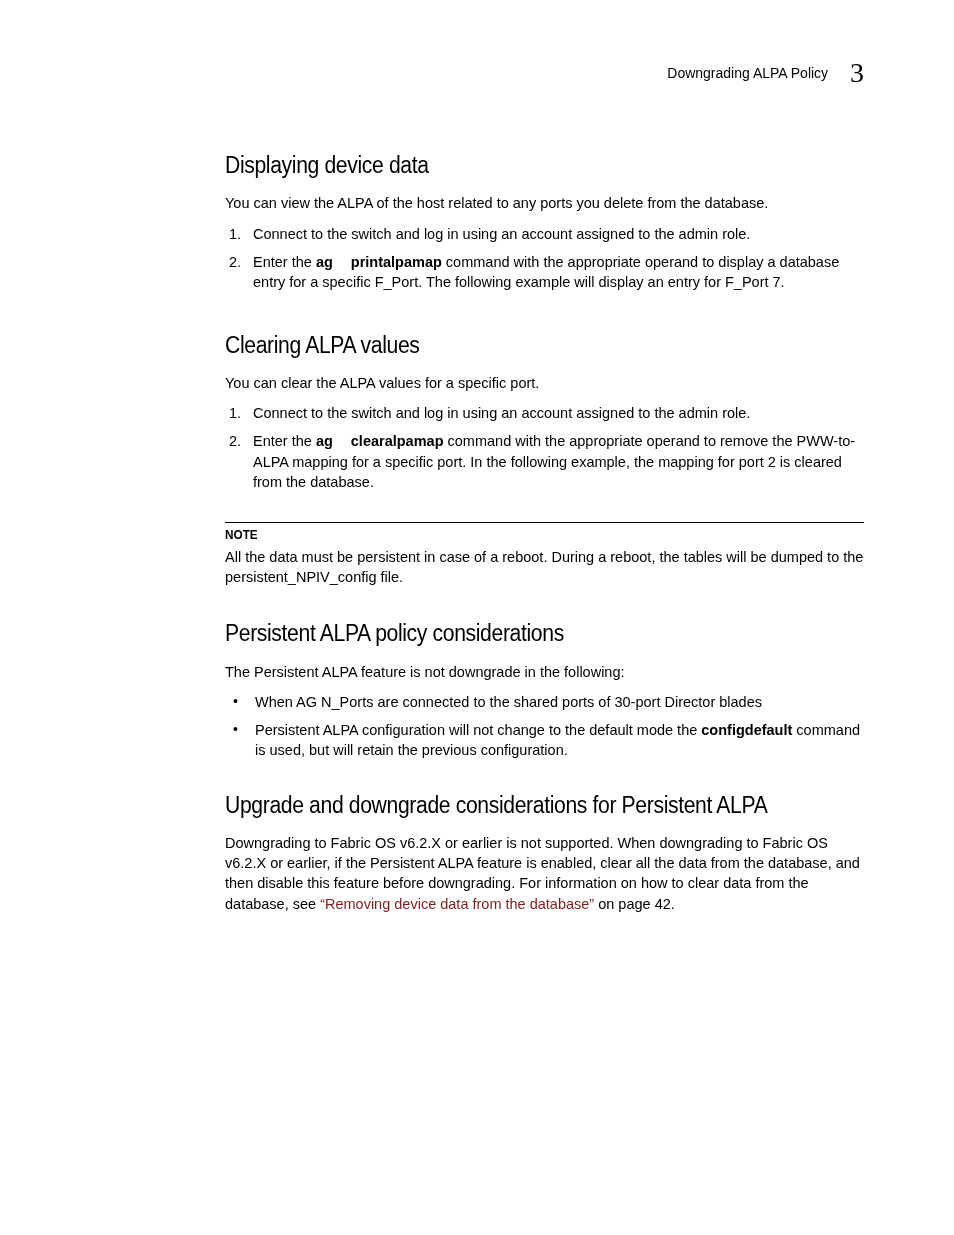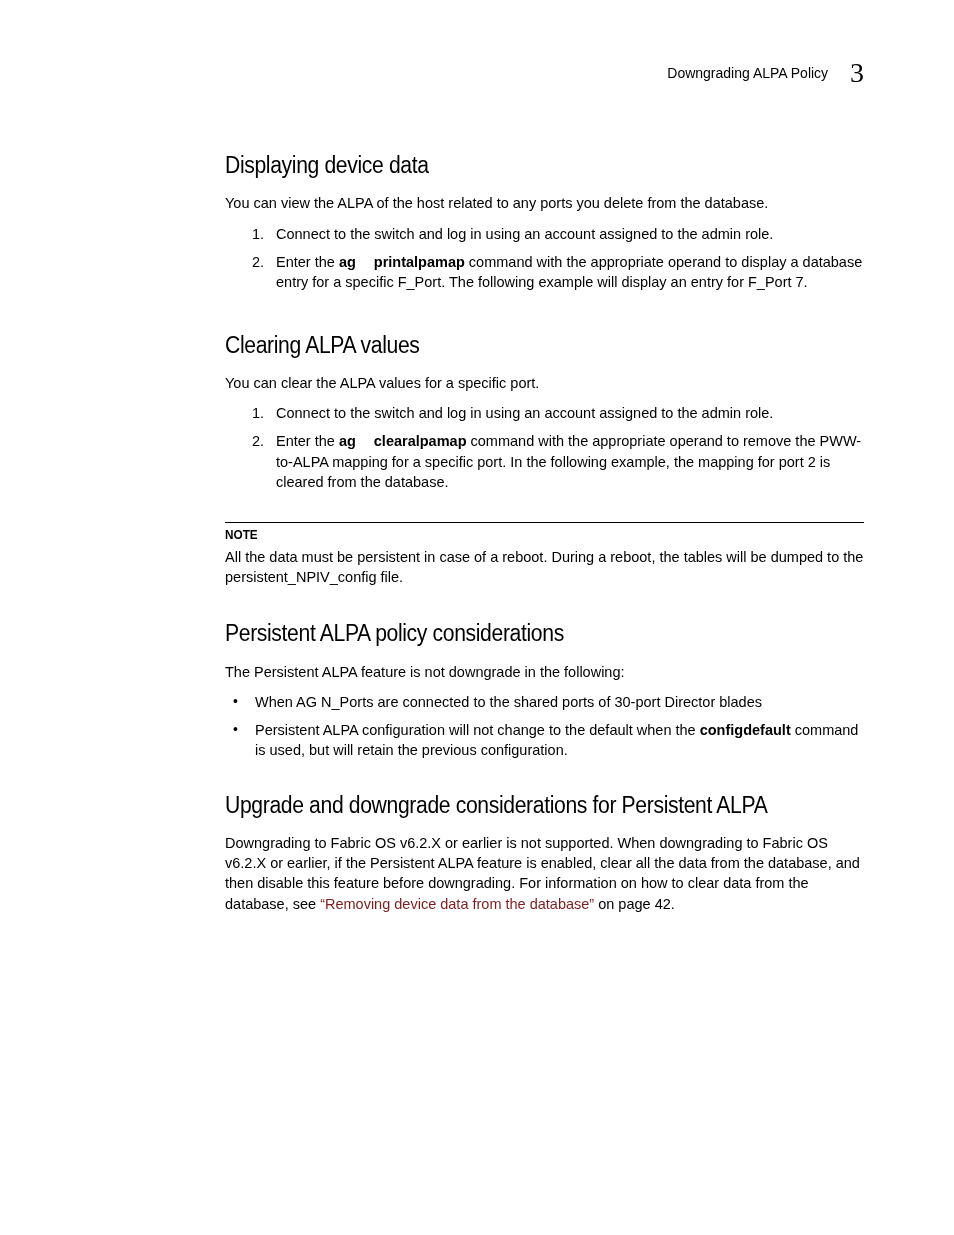--- a/index.html
+++ b/index.html
@@ -46,21 +46,20 @@
   .para {
     margin: 0 0 10px 0;
   }
   ol {
     margin: 6px 0 30px 0;
     padding-left: 20px;
   }
   ol li {
     padding-left: 8px;
     margin-bottom: 8px;
-    margin-left: 23px;
   }
   ul.bul {
     list-style: none;
     margin: 6px 0 26px 0;
     padding-left: 20px;
   }
   ul.bul li {
     position: relative;
     padding-left: 10px;
     margin-bottom: 8px;
@@ -127,21 +126,21 @@
   <div class="rule"></div>
   <div class="note-label">NOTE</div>
   <div class="note-body para">All the data must be persistent in case of a reboot. During a reboot, the tables will be dumped to the persistent_NPIV_config file.</div>
 
   <div class="section tight">
     <h2 class="cond">Persistent ALPA policy considerations</h2>
     <p class="para">The Persistent ALPA feature is not downgrade in the following:</p>
     <ul class="bul">
       <li><span>When AG N_Ports are connected to the shared ports of 30-port Director blades</span></li>
       <li>
-        <span>Persistent ALPA configuration will not change to the default when the </span><span class="bold">configdefault</span><span> command is used, but will retain the previous configuration.</span>
+        <span>Persistent ALPA configuration will not change to the default mode the </span><span class="bold">configdefault</span><span> command is used, but will retain the previous configuration.</span>
       </li>
     </ul>
   </div>
 
   <div class="section">
     <h2 class="cond">Upgrade and downgrade considerations for Persistent ALPA</h2>
     <p class="para">
       <span>Downgrading to Fabric OS v6.2.X or earlier is not supported. When downgrading to Fabric OS v6.2.X or earlier, if the Persistent ALPA feature is enabled, clear all the data from the database, and then disable this feature before downgrading. For information on how to clear data from the database, see </span><a class="link">“Removing device data from the database”</a><span> on page 42.</span>
     </p>
   </div>

